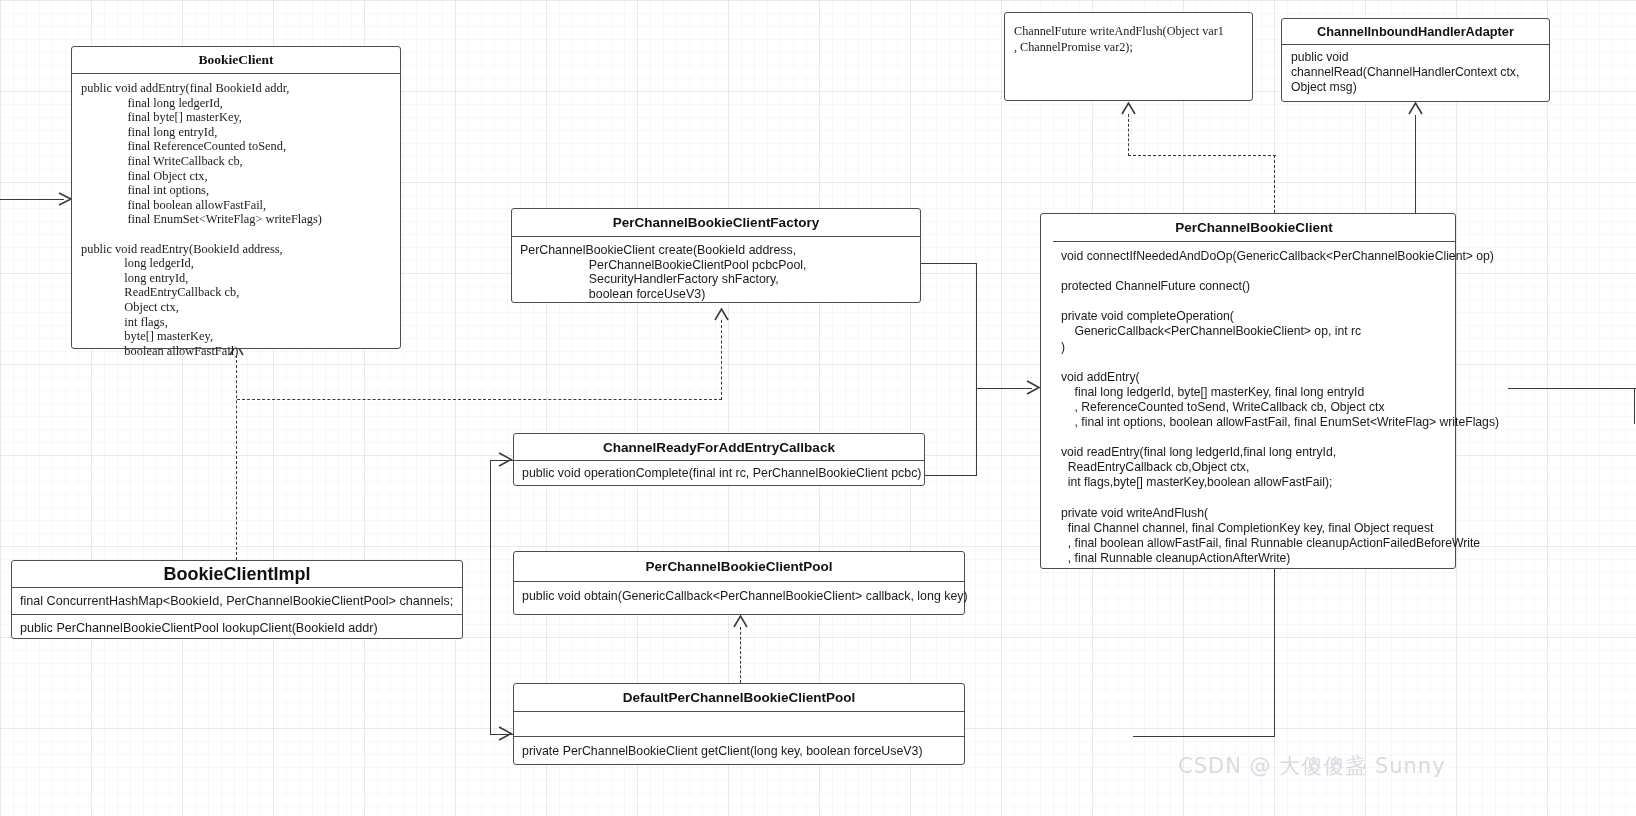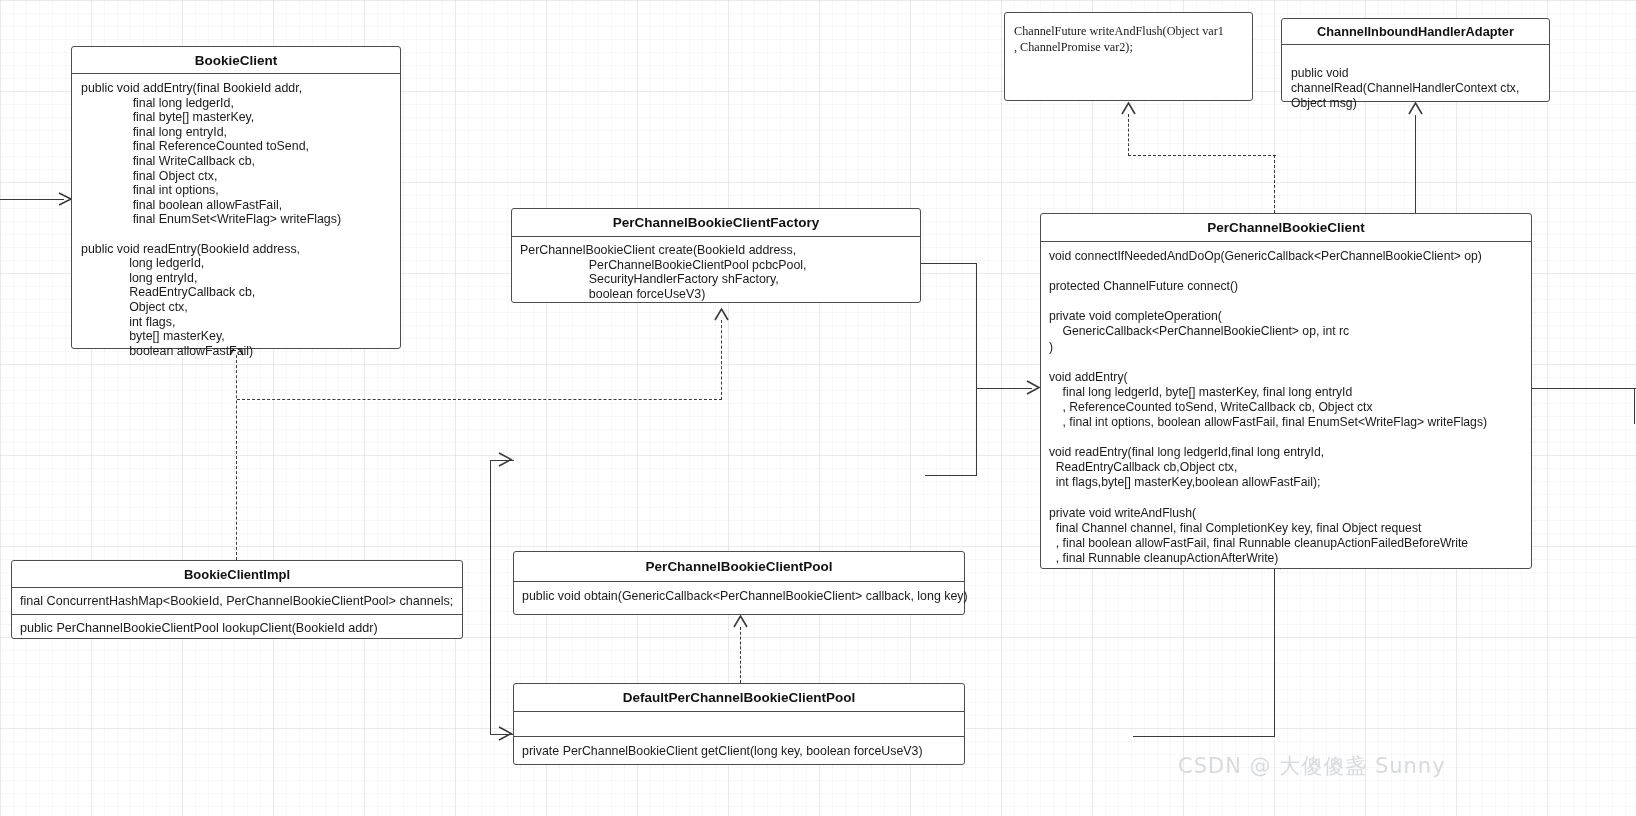--- a/index.html
+++ b/index.html
@@ -43,26 +43,26 @@
     border-bottom:1.6px solid #4d4d4d;
     box-sizing:border-box;
     color:#1a1a1a;
     white-space:pre;
     padding:5px 8px;
   }
   .umlbox .comp.last{border-bottom:none;}
   .umlbox .comp.empty{min-height:22px;padding:0;}
 
   
-  #bookieClient{left:71px;top:46px;width:330px;height:303px;}
+  #bookieClient{left:71px;top:46px;width:330px;height:303px;font-family:Liberation Serif, serif;}
   #bookieClient .title{height:27px;font-size:13.5px;}
   #bookieClient .comp{font-size:12.4px;line-height:14.6px;padding:7px 9px 8px 9px;}
 
   #bookieClientImpl{left:11px;top:560px;width:452px;height:79px;}
-  #bookieClientImpl .title{height:27px;font-size:13px;}
+  #bookieClientImpl .title{height:27px;font-size:18px;}
   #bookieClientImpl .comp{font-size:12.6px;line-height:16px;padding:5px 8px;}
 
   #pcbcFactory{left:511px;top:208px;width:410px;height:95px;}
   #pcbcFactory .title{height:28px;font-size:13.5px;}
   #pcbcFactory .comp{font-size:12.4px;line-height:14.6px;padding:6px 8px;}
 
   #channelReady{left:513px;top:433px;width:412px;height:53px;}
   #channelReady .title{height:27px;font-size:13.5px;}
   #channelReady .comp{font-size:12.4px;line-height:16px;padding:4px 8px;}
 
@@ -74,23 +74,23 @@
   #defaultPcbcPool .title{height:28px;font-size:13.5px;}
   #defaultPcbcPool .comp{font-size:12.4px;line-height:16px;padding:6px 8px;}
   #defaultPcbcPool .comp.empty{height:25px;}
 
   #outboundInvoker{left:1004px;top:12px;width:249px;height:89px;}
   #outboundInvoker .title{height:26px;font-size:12.8px;}
   #outboundInvoker .comp{font-size:12.2px;line-height:16px;padding:10px 9px;font-family:Liberation Serif, serif;}
 
   #inboundAdapter{left:1281px;top:18px;width:269px;height:84px;}
   #inboundAdapter .title{height:26px;font-size:12.8px;}
-  #inboundAdapter .comp{font-size:12.2px;line-height:15px;padding:5px 9px;margin-top:16px;}
-
-  #pcbc{left:1040px;top:213px;width:492px;height:356px;}
+  #inboundAdapter .comp{font-size:12.2px;line-height:15px;padding:5px 9px;}
+
+  #pcbc{left:1040px;top:213px;width:416px;height:356px;padding-left:12px;}
   #pcbc .title{height:28px;font-size:13.5px;}
   #pcbc .comp{font-size:12.2px;line-height:15px;padding:6px 8px;}
   #pcbc .comp.body{line-height:15.1px;padding:7px 8px 6px 8px;}
 
   
   .ln{position:absolute;background:#3a3a3a;z-index:2;}
   .lnh{height:1.4px;}
   .lnv{width:1.4px;}
   .dashh{position:absolute;height:0;border-top:1.5px dashed #3a3a3a;z-index:2;}
   .dashv{position:absolute;width:0;border-left:1.5px dashed #3a3a3a;z-index:2;}
@@ -223,20 +223,24 @@
   </div>
 
   <div class="umlbox" id="pcbcFactory">
     <div class="title">PerChannelBookieClientFactory</div>
     <div class="comp last">PerChannelBookieClient create(BookieId address,
                     PerChannelBookieClientPool pcbcPool,
                     SecurityHandlerFactory shFactory,
                     boolean forceUseV3)</div>
   </div>
 
+  <div class="umlbox" id="channelReady">
+    <div class="title">ChannelReadyForAddEntryCallback</div>
+    <div class="comp last">public void operationComplete(final int rc, PerChannelBookieClient pcbc)</div>
+  </div>
 
   <div class="umlbox" id="pcbcPool">
     <div class="title">PerChannelBookieClientPool</div>
     <div class="comp last">public void obtain(GenericCallback&lt;PerChannelBookieClient&gt; callback, long key)</div>
   </div>
 
   <div class="umlbox" id="defaultPcbcPool">
     <div class="title">DefaultPerChannelBookieClientPool</div>
     <div class="comp empty"></div>
     <div class="comp last">private PerChannelBookieClient getClient(long key, boolean forceUseV3)</div>

